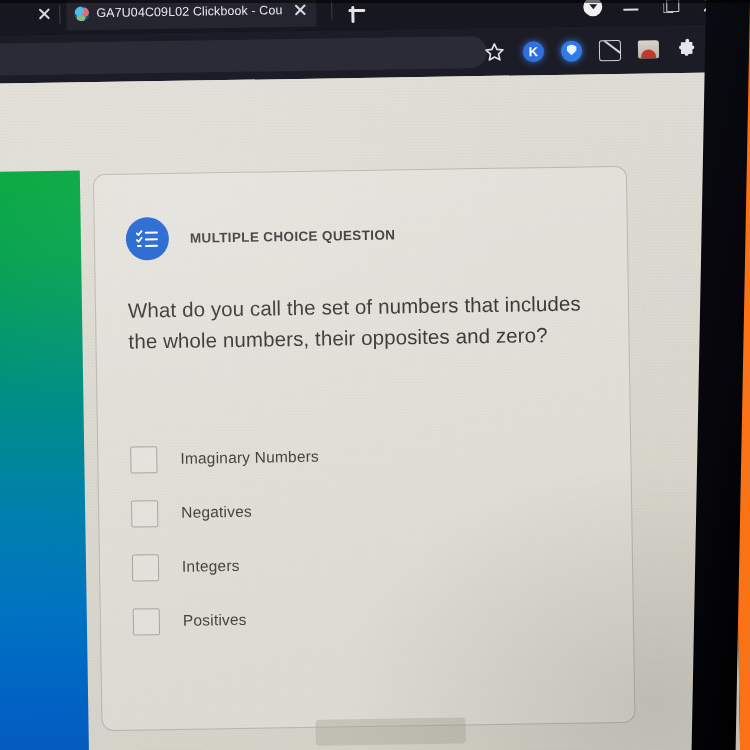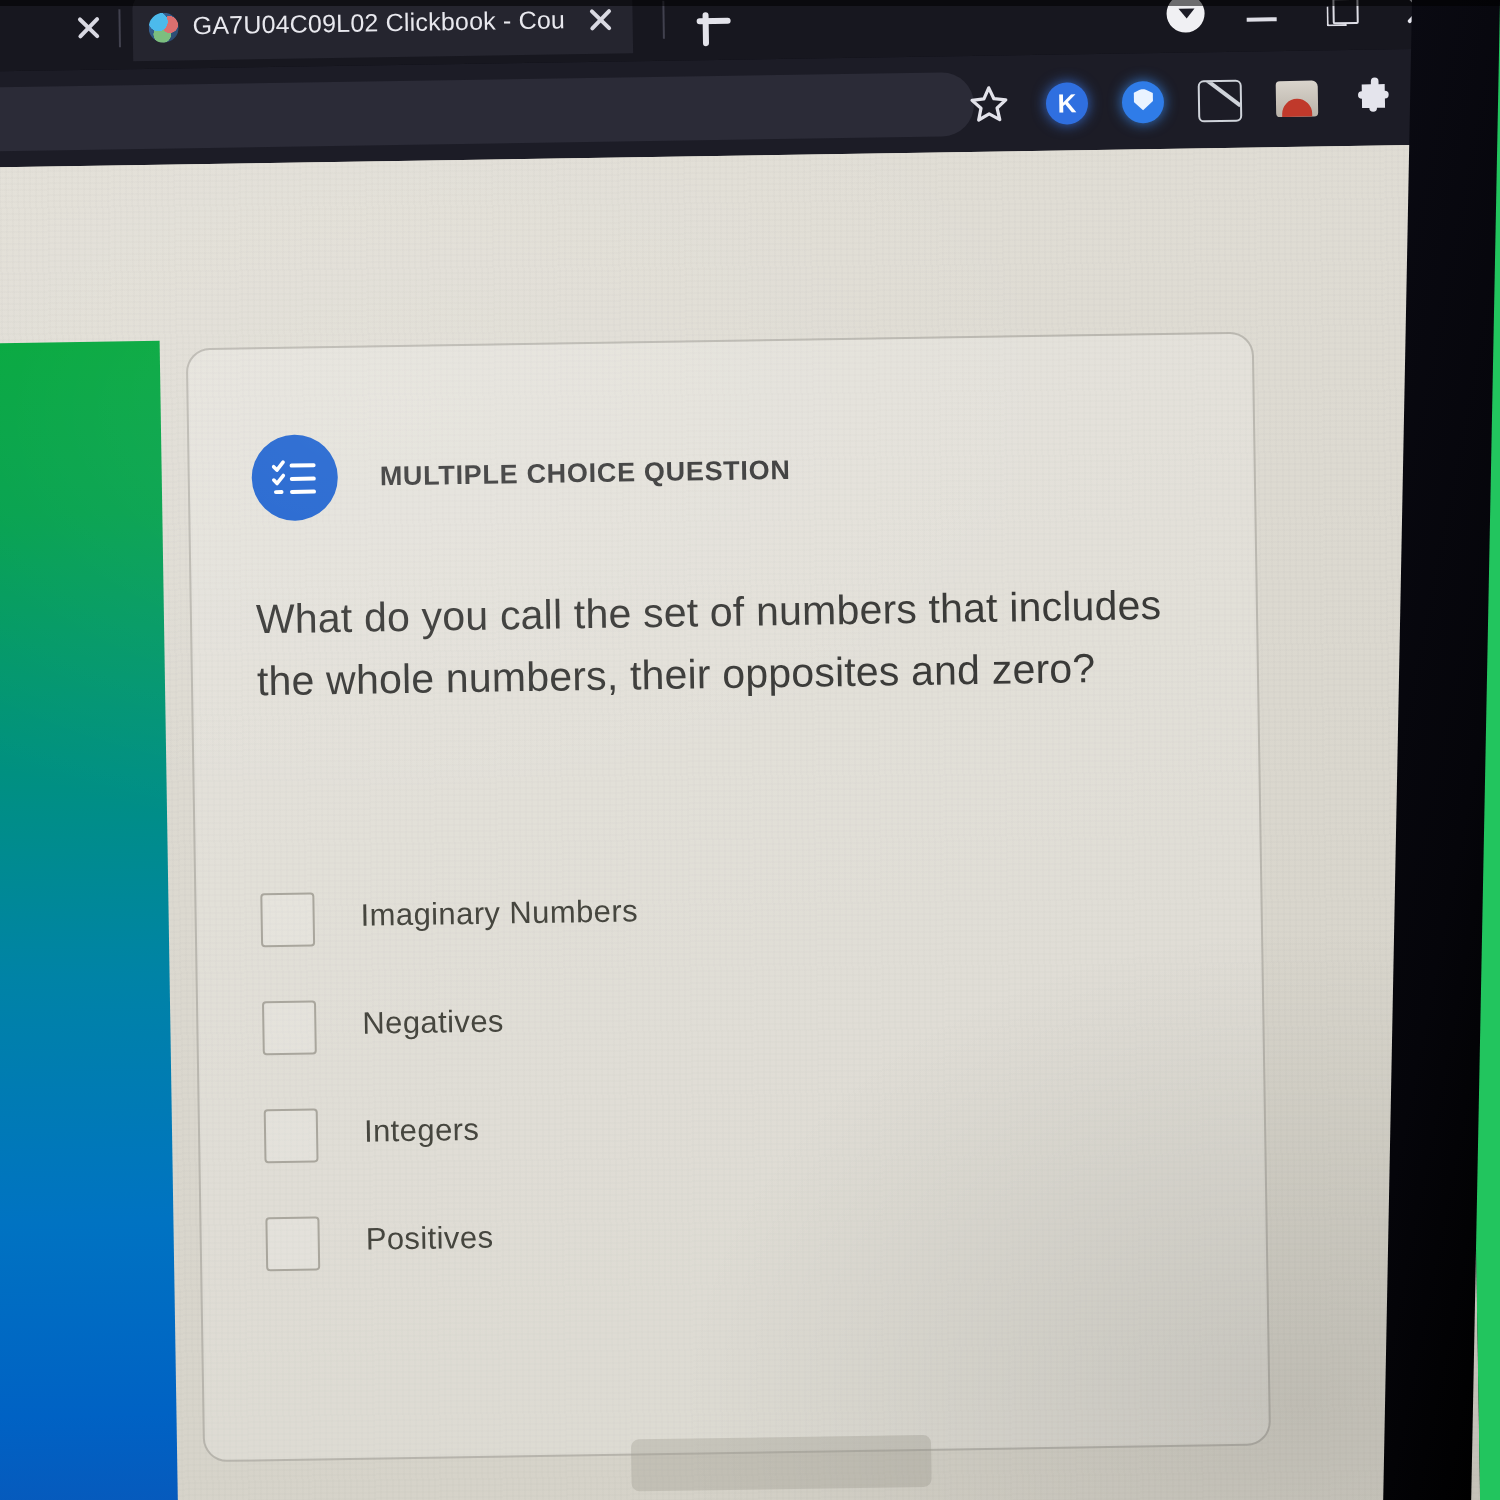--- a/index.html
+++ b/index.html
@@ -10,21 +10,21 @@
     overflow: hidden;
     background: #000000;
     font-family: "Liberation Sans", sans-serif;
   }
 
   #screen {
     position: relative;
     width: 750px;
     height: 750px;
     overflow: hidden;
-    background: #22c55e;
+    background: #f97316;
   }
 
   
   #device {
     position: absolute;
     left: -14px;
     top: -10px;
     width: 742px;
     height: 772px;
     transform: rotate(-0.9deg);

